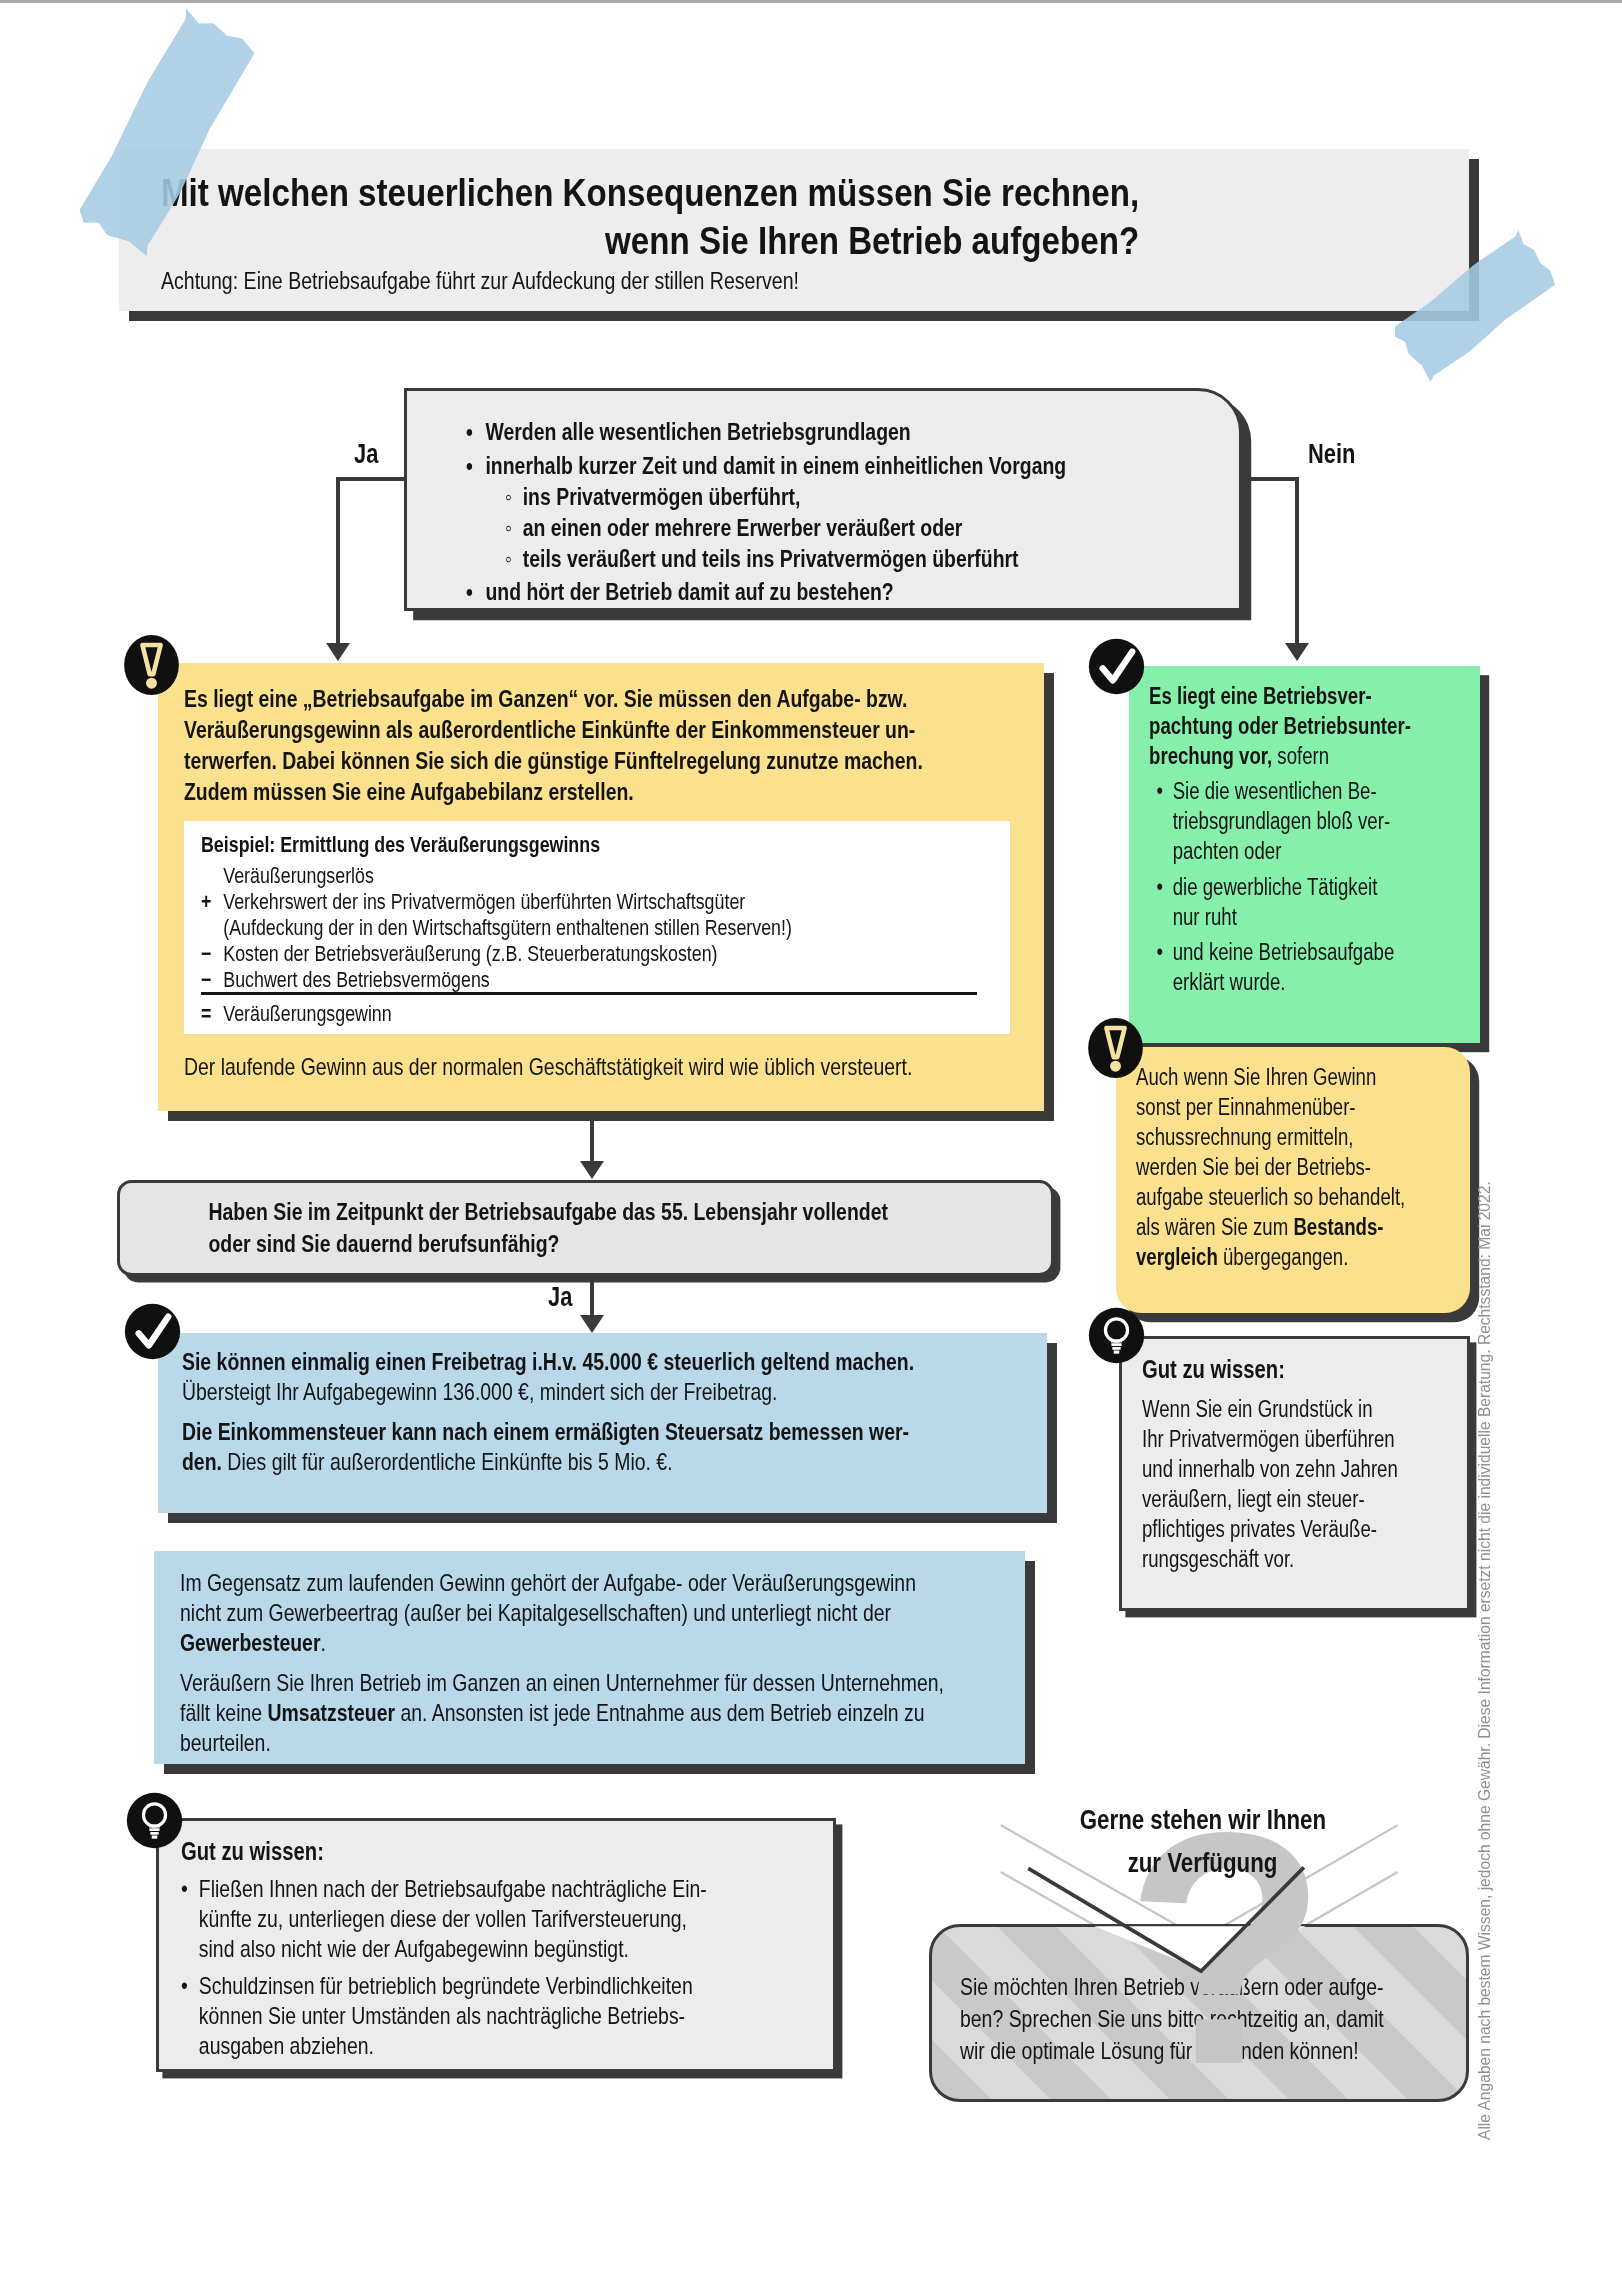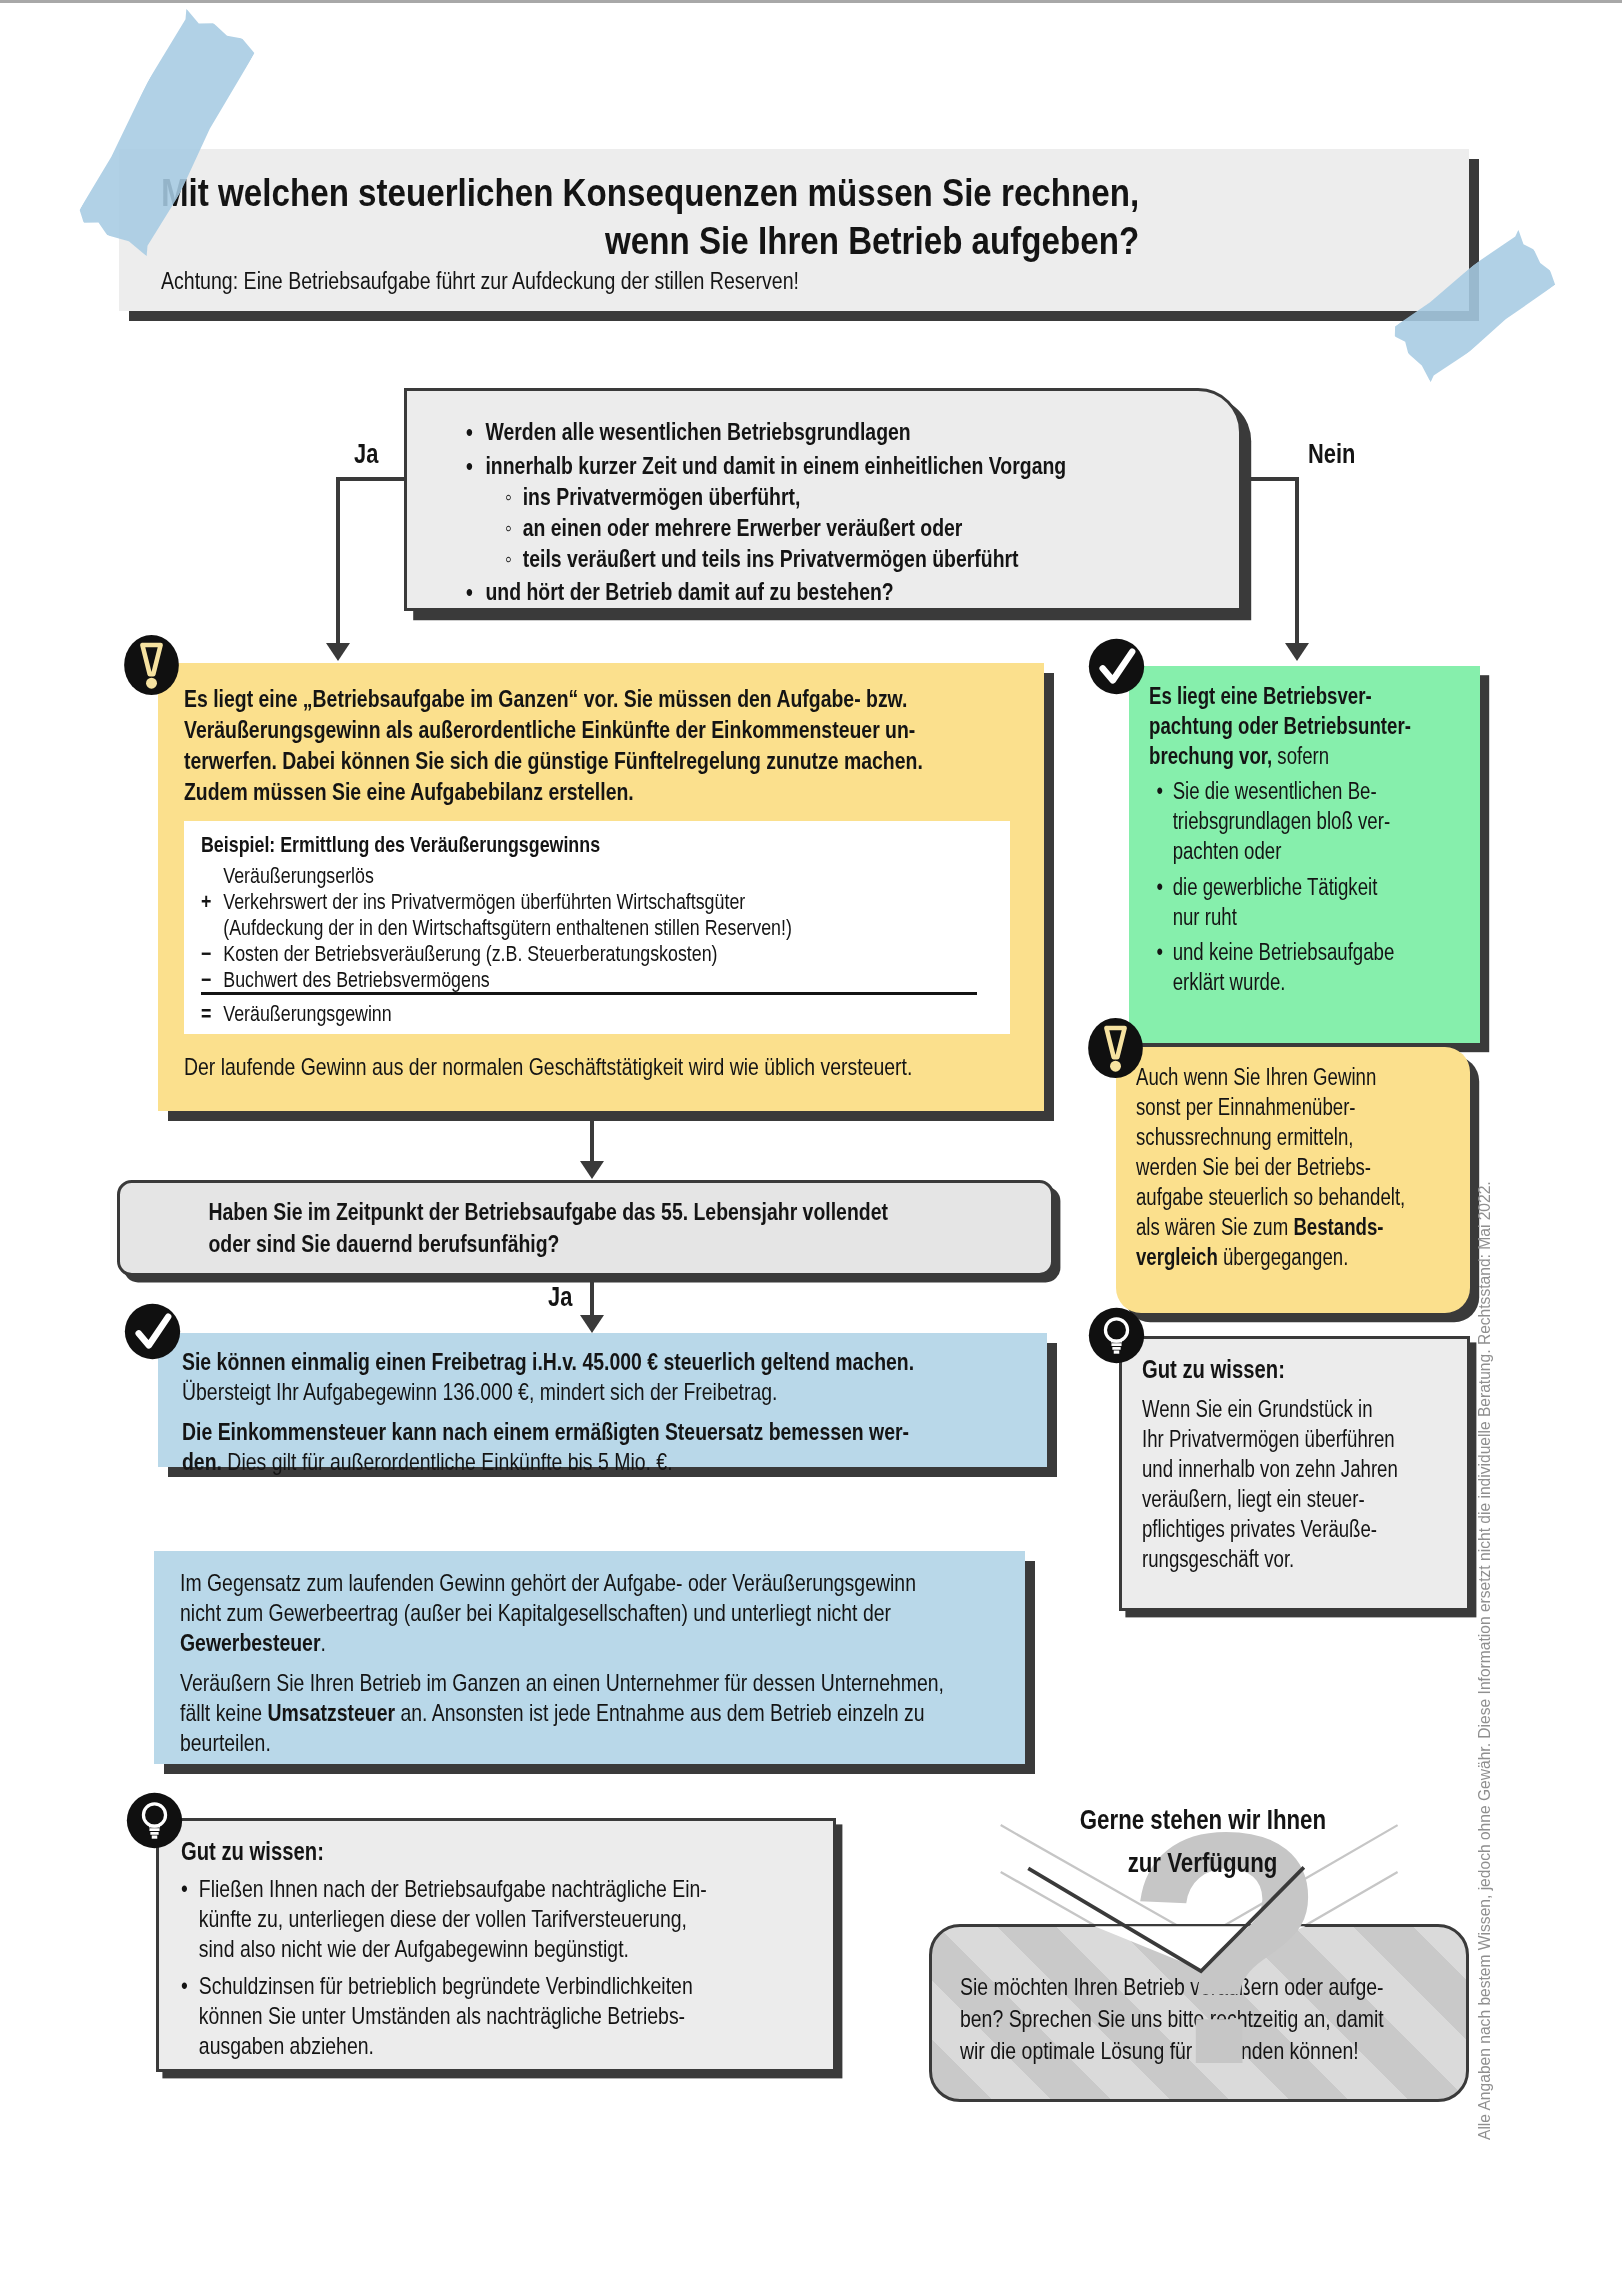--- a/index.html
+++ b/index.html
@@ -48,21 +48,21 @@
   .ex-divider{position:absolute;left:16.5px;top:171px;width:776px;height:2.8px;background:#141414;}
   .ex-result{position:absolute;left:16.5px;top:180px;font-size:22px;line-height:26px;display:flex;}
   .ex-result .op{width:27.5px;flex:none;font-weight:bold;}
   .yb-footer{position:absolute;left:26px;top:388px;font-size:24px;line-height:31px;}
 
   .question-box{position:absolute;left:117px;top:1180px;width:937px;height:96px;background:#e5e5e5;
                 border:3.7px solid #3a3a3a;border-radius:14.7px;box-sizing:border-box;
                 box-shadow:6.4px 6.4px 0 0 #3a3a3a;z-index:2;text-align:left;}
   .q-text{margin-top:13px;font-size:24px;font-weight:bold;line-height:32px;}
 
-  .blue-box1{position:absolute;left:158px;top:1333px;width:889px;height:134px;background:#b9d8e9;z-index:2;padding:13.8px 24px;box-sizing:border-box;}
+  .blue-box1{position:absolute;left:158px;top:1333px;width:889px;height:180px;background:#b9d8e9;z-index:2;padding:13.8px 24px;box-sizing:border-box;}
   .blue-box2{position:absolute;left:154px;top:1515px;width:871px;height:213px;background:#b9d8e9;z-index:2;padding:16.5px 26px;box-sizing:border-box;margin-top:36px;}
   .bb-p{font-size:24px;line-height:30px;}
   .bb-gap{height:10px;}
 
   .gut-left{position:absolute;left:156px;top:1818px;width:680px;height:254px;background:#ececec;
             border:3.7px solid #3a3a3a;box-sizing:border-box;box-shadow:6.4px 6.4px 0 0 #3a3a3a;z-index:2;padding:14.7px 18.4px 0 22px;}
   .gut-title{font-size:25px;font-weight:bold;line-height:31px;}
   .g-b{display:flex;font-size:24px;line-height:30px;margin-top:7.3px;}
   .g-b .mk{width:22px;flex:none;}
 

